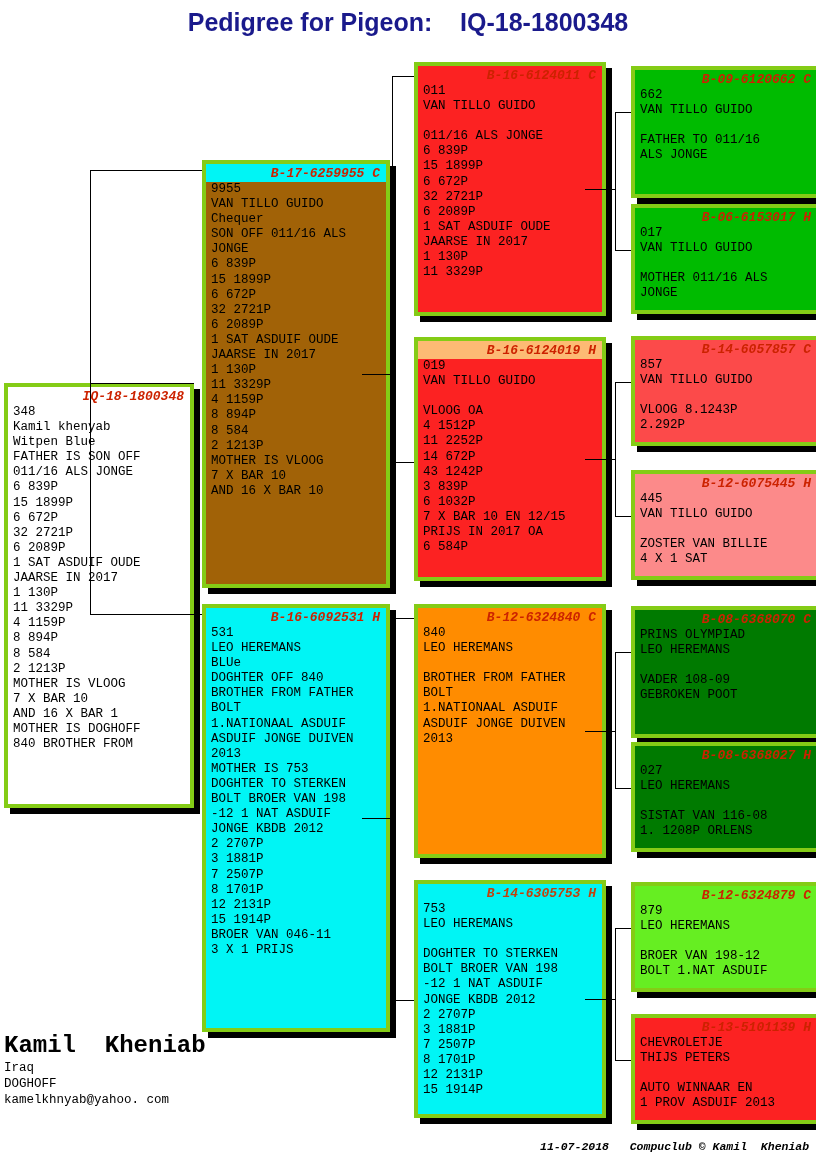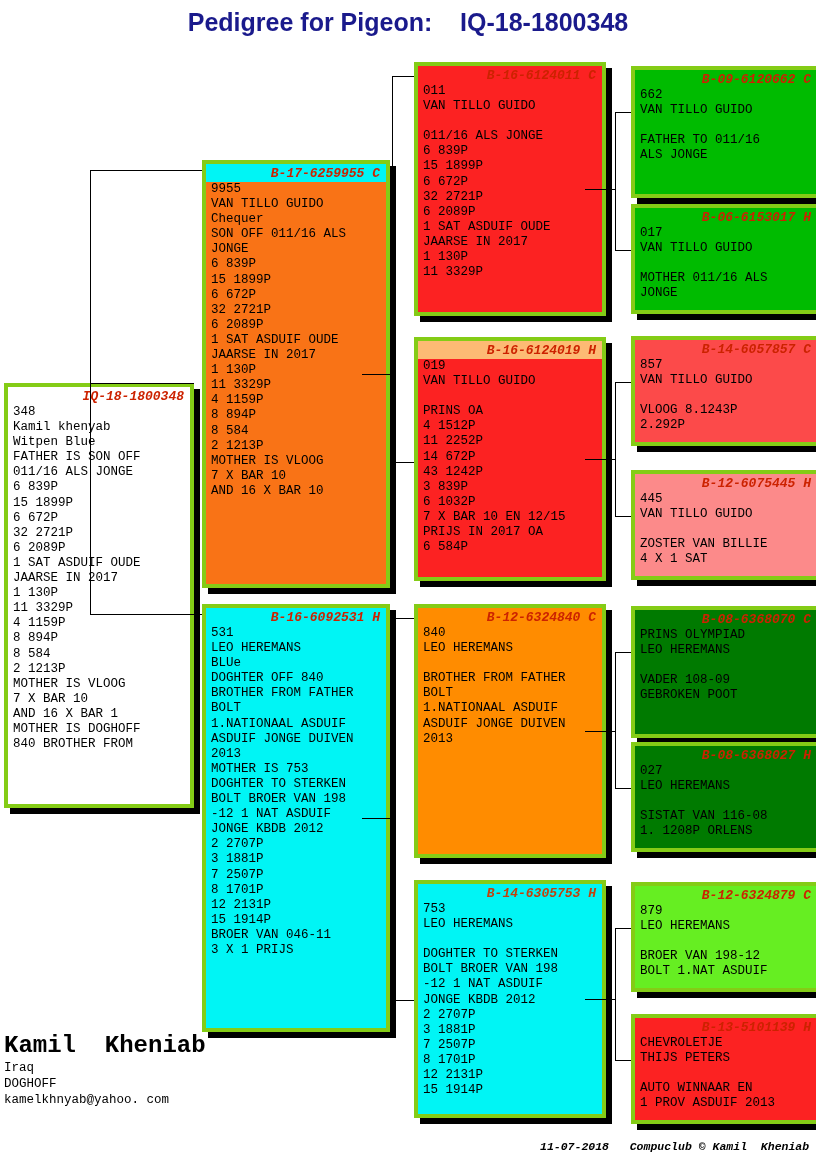--- a/index.html
+++ b/index.html
@@ -102,21 +102,21 @@
   <div id="cards">
       <div class="card" style="left: 4px; top: 383px; width: 190px; height: 425px; border: none;">
         <div class="shadow"></div>
         <div class="body" style="background: rgb(255, 255, 255);">
           <div class="hdr" style="background: rgb(255, 255, 255); color: rgb(204, 34, 0);">IQ-18-1800348</div>
           <div class="lines"><div>348</div><div>Kamil khenyab</div><div>Witpen Blue</div><div>FATHER IS SON OFF</div><div>011/16 ALS JONGE</div><div>6 839P</div><div>15 1899P</div><div>6 672P</div><div>32 2721P</div><div>6 2089P</div><div>1 SAT ASDUIF OUDE</div><div>JAARSE IN 2017</div><div>1 130P</div><div>11 3329P</div><div>4 1159P</div><div>8 894P</div><div>8 584</div><div>2 1213P</div><div>MOTHER IS VLOOG</div><div>7 X BAR 10</div><div>AND 16 X BAR 1</div><div>MOTHER IS DOGHOFF</div><div>840 BROTHER FROM</div></div>
         </div>
       </div>
       <div class="card" style="left: 202px; top: 160px; width: 188px; height: 428px; border: none;">
         <div class="shadow"></div>
-        <div class="body" style="background: #f97316;">
+        <div class="body" style="background: #a16207;">
           <div class="hdr" style="background: rgb(0, 245, 245); color: rgb(204, 34, 0);">B-17-6259955 C</div>
           <div class="lines"><div>9955</div><div>VAN TILLO GUIDO</div><div>Chequer</div><div>SON OFF 011/16 ALS</div><div>JONGE</div><div>6 839P</div><div>15 1899P</div><div>6 672P</div><div>32 2721P</div><div>6 2089P</div><div>1 SAT ASDUIF OUDE</div><div>JAARSE IN 2017</div><div>1 130P</div><div>11 3329P</div><div>4 1159P</div><div>8 894P</div><div>8 584</div><div>2 1213P</div><div>MOTHER IS VLOOG</div><div>7 X BAR 10</div><div>AND 16 X BAR 10</div></div>
         </div>
       </div>
       <div class="card" style="left: 202px; top: 604px; width: 188px; height: 428px; border: none;">
         <div class="shadow"></div>
         <div class="body" style="background: rgb(0, 245, 245);">
           <div class="hdr" style="background: rgb(0, 245, 245); color: rgb(204, 34, 0);">B-16-6092531 H</div>
           <div class="lines"><div>531</div><div>LEO HEREMANS</div><div>BLUe</div><div>DOGHTER OFF 840</div><div>BROTHER FROM FATHER</div><div>BOLT</div><div>1.NATIONAAL ASDUIF</div><div>ASDUIF JONGE DUIVEN</div><div>2013</div><div>MOTHER IS 753</div><div>DOGHTER TO STERKEN</div><div>BOLT BROER VAN 198</div><div>-12 1 NAT ASDUIF</div><div>JONGE KBDB 2012</div><div>2 2707P</div><div>3 1881P</div><div>7 2507P</div><div>8 1701P</div><div>12 2131P</div><div>15 1914P</div><div>BROER VAN 046-11</div><div>3 X 1 PRIJS</div></div>
         </div>
@@ -125,21 +125,21 @@
         <div class="shadow"></div>
         <div class="body" style="background: rgb(252, 34, 34);">
           <div class="hdr" style="background: rgb(252, 34, 34); color: rgb(204, 34, 0);">B-16-6124011 C</div>
           <div class="lines"><div>011</div><div>VAN TILLO GUIDO</div><div>&nbsp;</div><div>011/16 ALS JONGE</div><div>6 839P</div><div>15 1899P</div><div>6 672P</div><div>32 2721P</div><div>6 2089P</div><div>1 SAT ASDUIF OUDE</div><div>JAARSE IN 2017</div><div>1 130P</div><div>11 3329P</div></div>
         </div>
       </div>
       <div class="card" style="left: 414px; top: 337px; width: 192px; height: 244px; border: none;">
         <div class="shadow"></div>
         <div class="body" style="background: rgb(252, 34, 34);">
           <div class="hdr" style="background: #fdba74; color: rgb(204, 34, 0); text-align: right;">B-16-6124019 H</div>
-          <div class="lines"><div>019</div><div>VAN TILLO GUIDO</div><div>&nbsp;</div><div>PRINS OA</div><div>4 1512P</div><div>11 2252P</div><div>14 672P</div><div>43 1242P</div><div>3 839P</div><div>6 1032P</div><div>7 X BAR 10 EN 12/15</div><div>PRIJS IN 2017 OA</div><div>6 584P</div></div>
+          <div class="lines"><div>019</div><div>VAN TILLO GUIDO</div><div>&nbsp;</div><div>VLOOG OA</div><div>4 1512P</div><div>11 2252P</div><div>14 672P</div><div>43 1242P</div><div>3 839P</div><div>6 1032P</div><div>7 X BAR 10 EN 12/15</div><div>PRIJS IN 2017 OA</div><div>6 584P</div></div>
         </div>
       </div>
       <div class="card" style="left: 414px; top: 604px; width: 192px; height: 254px; border: none;">
         <div class="shadow"></div>
         <div class="body" style="background: rgb(255, 140, 0);">
           <div class="hdr" style="background: rgb(255, 140, 0); color: rgb(204, 34, 0);">B-12-6324840 C</div>
           <div class="lines"><div>840</div><div>LEO HEREMANS</div><div>&nbsp;</div><div>BROTHER FROM FATHER</div><div>BOLT</div><div>1.NATIONAAL ASDUIF</div><div>ASDUIF JONGE DUIVEN</div><div>2013</div></div>
         </div>
       </div>
       <div class="card" style="left: 414px; top: 880px; width: 192px; height: 238px; border: none;">

